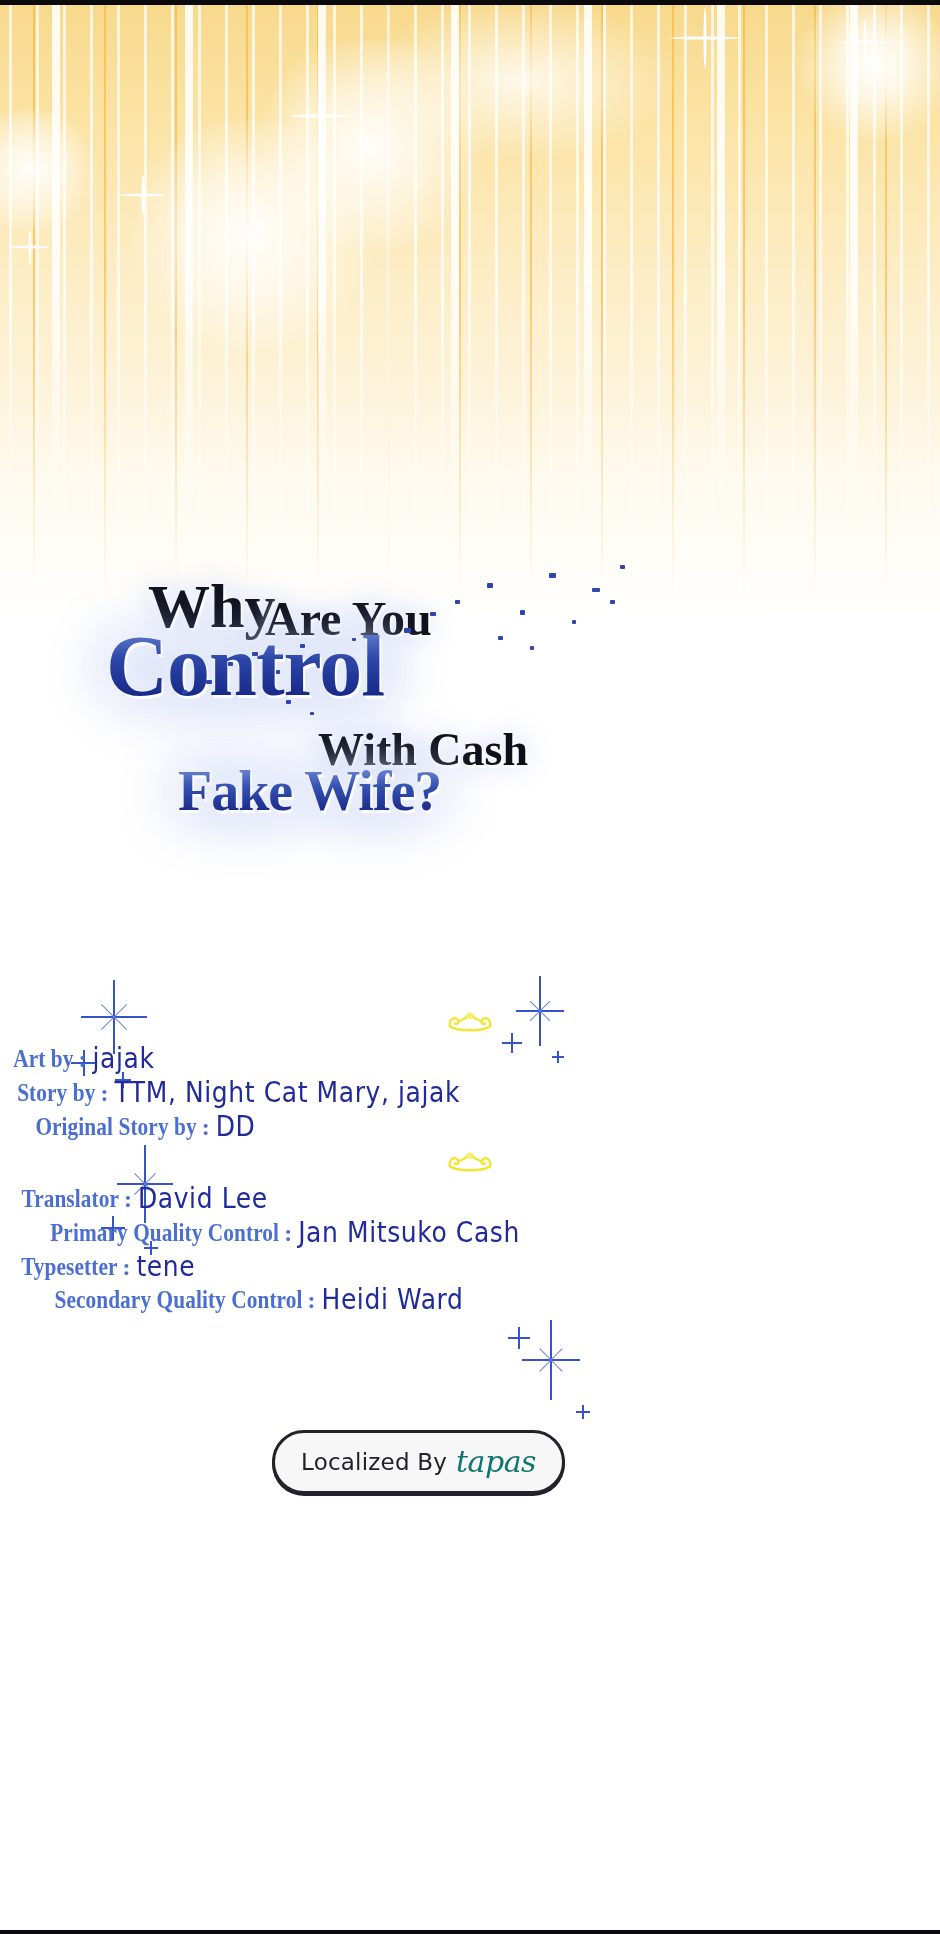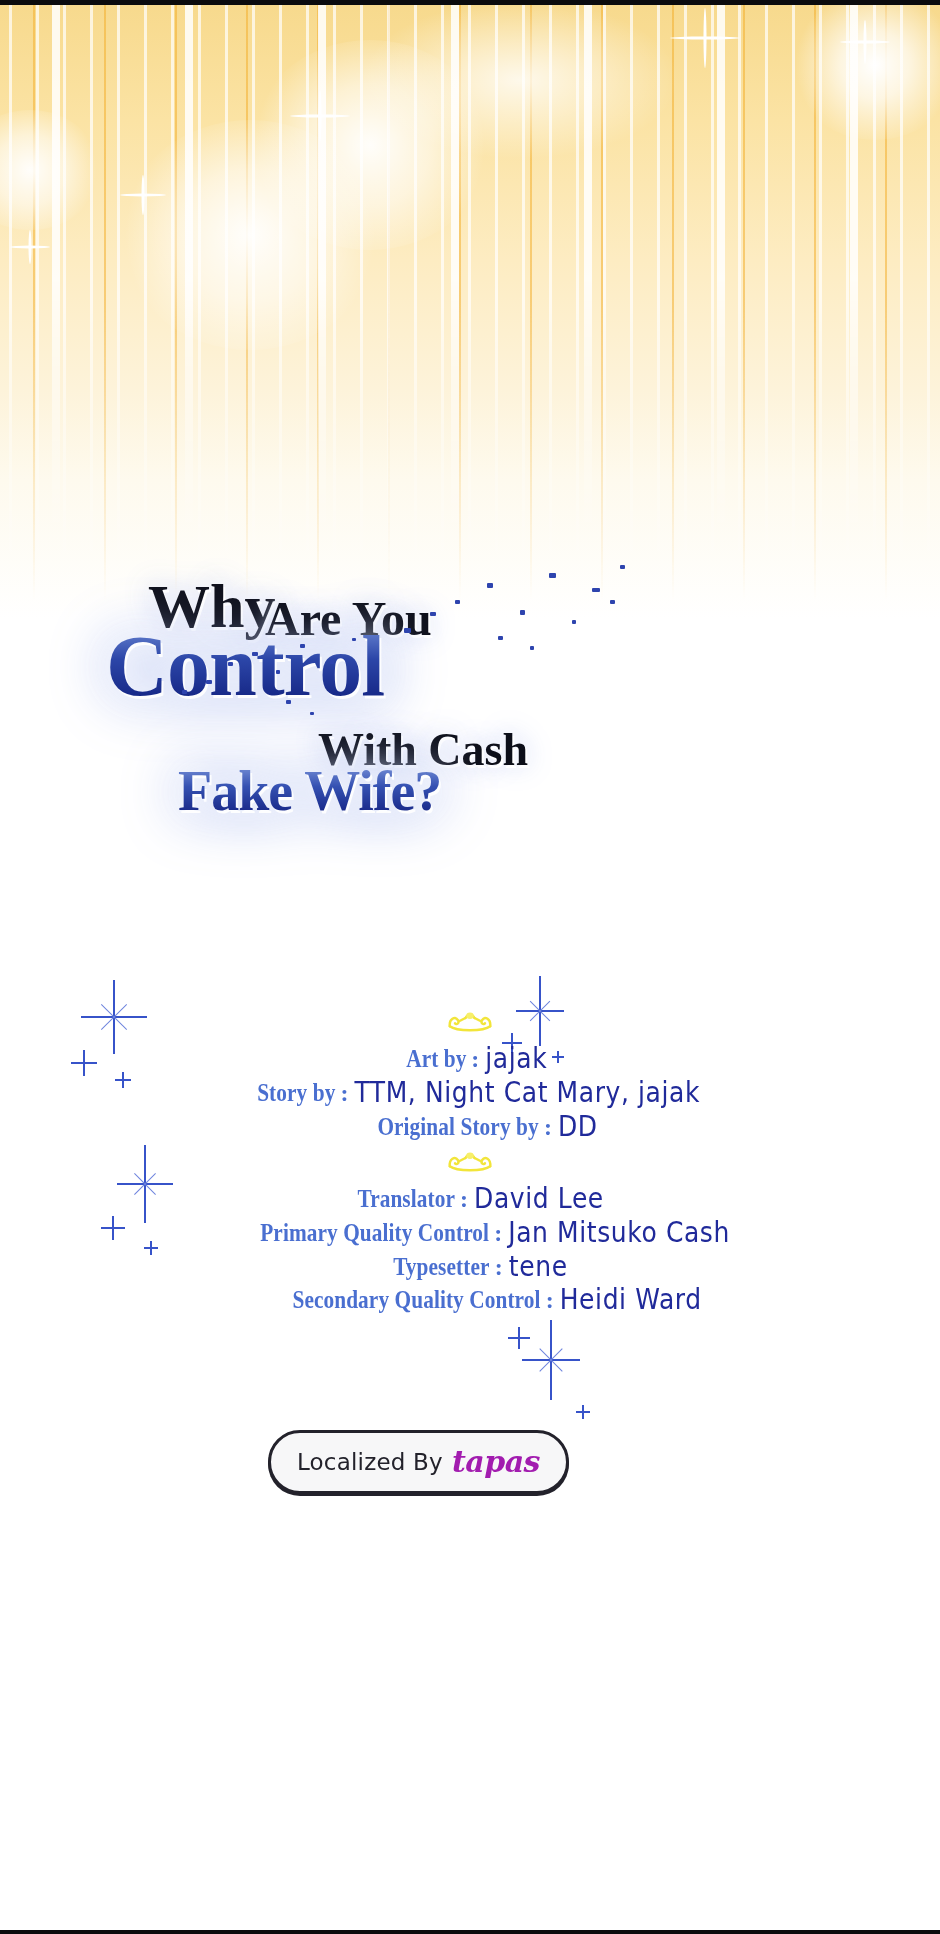--- a/index.html
+++ b/index.html
@@ -201,21 +201,21 @@
   }
   .credits-a { top: 1008px; }
   .credits-b { top: 1148px; }
 
   .tiara {
     display: block; margin: 0 auto 8px auto;
     width: 48px; height: 26px;
   }
 
   .credit-row {
-    display: flex; justify-content: center; align-items: baseline;
+    display: flex; justify-content: flex-start; align-items: baseline;
     line-height: 1.30;
   }
   .credit-role {
     font-family: "Liberation Serif", "DejaVu Serif", serif;
     font-weight: 700;
     font-size: 26px;
     color: #4a6fd0;
     letter-spacing: 0.1px;
     text-align: right;
     transform: scaleX(0.82);
@@ -250,22 +250,22 @@
     background: #f7f7f8;
     box-shadow: 0 2px 0 0 #23222b;
   }
   .badge-label {
     font-family: "DejaVu Sans", sans-serif;
     font-size: 23px; font-weight: 400; color: #23222b;
     letter-spacing: 0.2px;
   }
   .badge-brand {
     font-family: "DejaVu Serif", serif;
-    font-size: 30px; font-weight: 700; font-style: italic;
-    color: #a21caf; letter-spacing: -0.5px; text-align: right;
+    font-size: 30px; font-weight: 400; font-style: italic;
+    color: #0f766e; letter-spacing: -0.5px; text-align: right;
   }
 
   
   .episode {
     position: absolute; left: 0; top: 1520px;
     width: 940px; text-align: center; z-index: 16;
     font-family: "DejaVu Serif", serif;
     font-weight: 700; font-size: 86px;
     color: #1b2a9c;
     letter-spacing: 2px;

